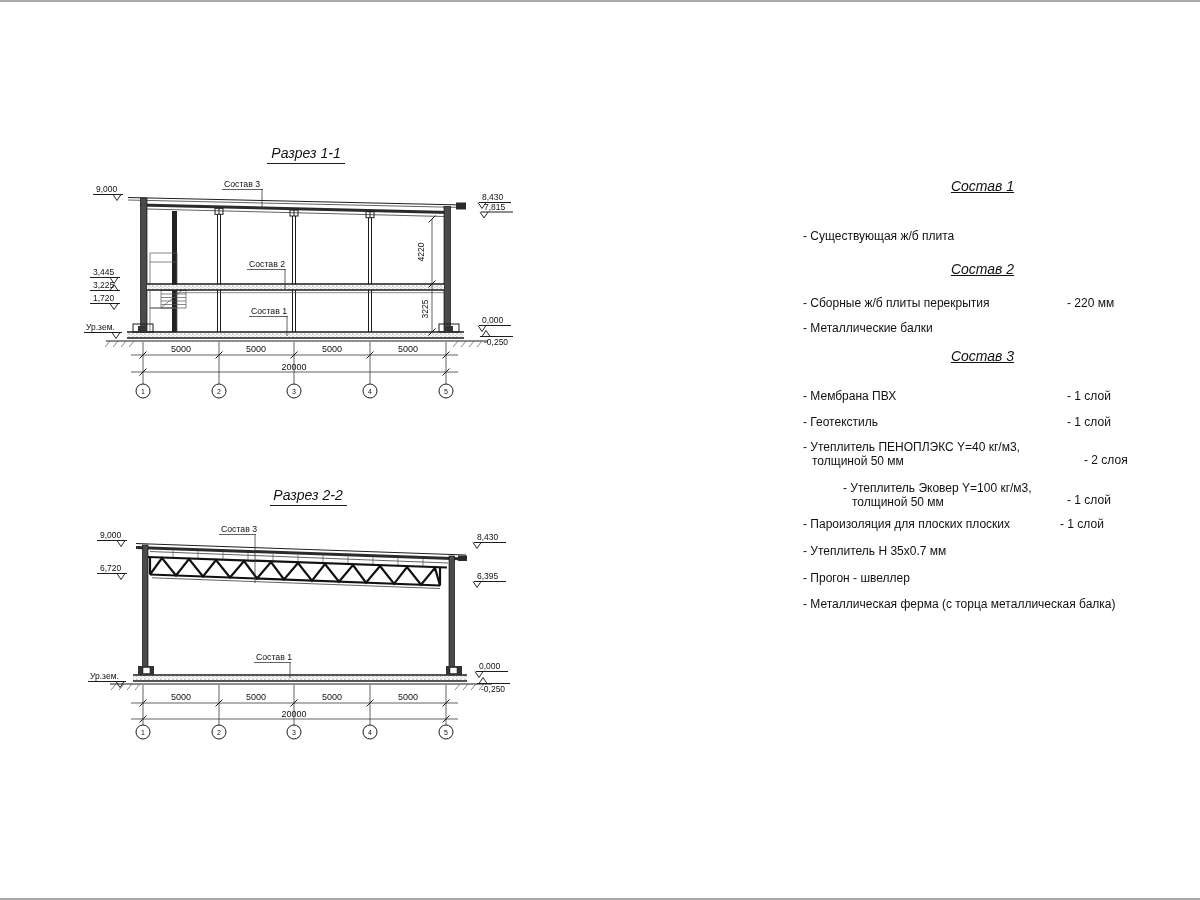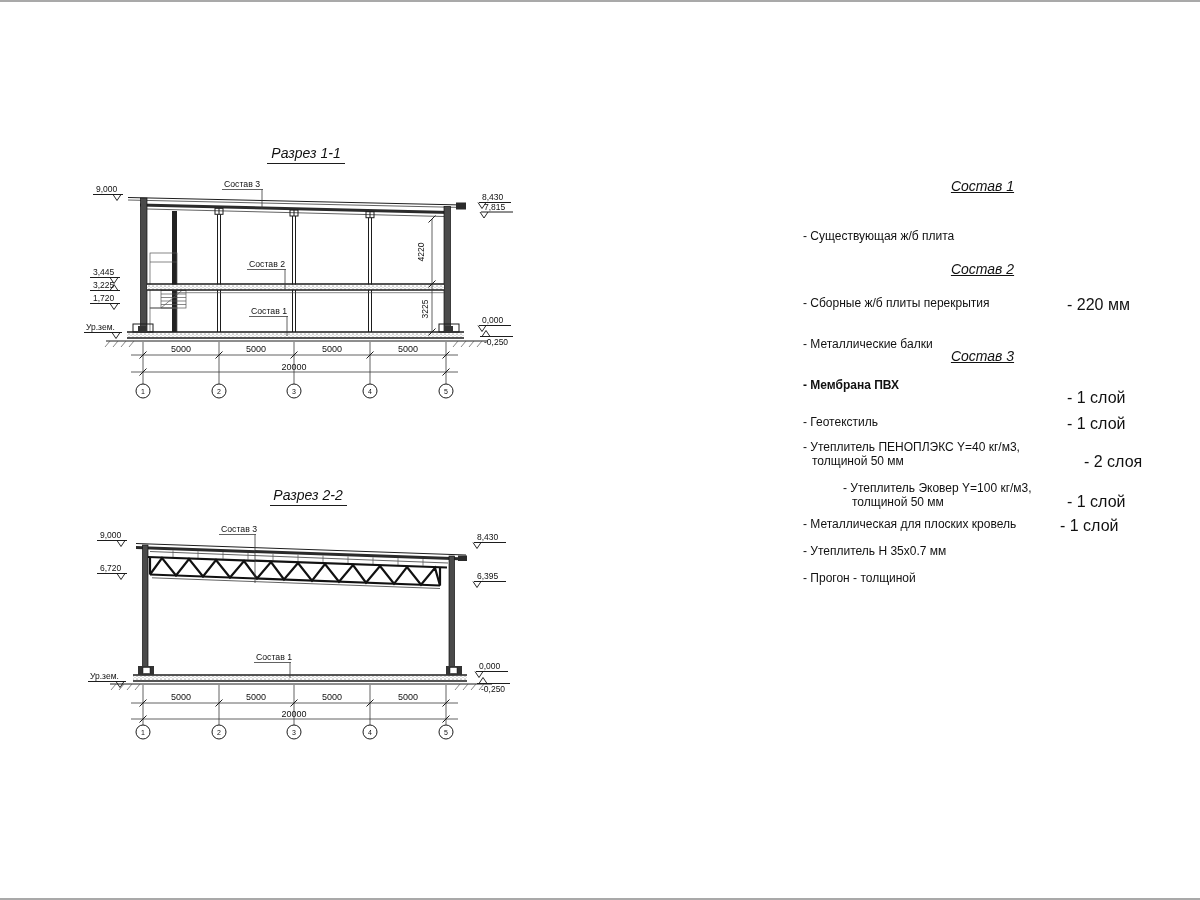--- a/index.html
+++ b/index.html
@@ -25,21 +25,21 @@
   .wall{fill:#4a4a4a;stroke:#111;stroke-width:0.7;}
   .tri{stroke:#111;stroke-width:0.9;fill:none;}
   
   .specs{position:absolute;left:790px;top:0;width:385px;height:900px;}
   .spec-h{
     position:absolute;left:0;width:100%;text-align:center;
     font-size:14px;font-style:italic;text-decoration:underline;
   }
   .spec-row{position:absolute;left:13px;font-size:12px;line-height:14px;}
   .spec-row .nm2{display:block;padding-left:9px;}
-  .spec-qty{position:absolute;font-size:16px;}
+  .spec-qty{position:absolute;font-size:12px;}
 </style>
 </head>
 <body>
 
 <div class="edge top"></div>
 <div class="edge bottom"></div>
 
 <svg style="left:60px;top:130px;" width="480" height="290" viewBox="60 130 480 290">
   <defs>
     <pattern id="stip" width="4" height="3" patternUnits="userSpaceOnUse">
@@ -362,27 +362,27 @@
   <div class="spec-h" style="top:178px;">Состав 1</div>
   <div class="spec-row" style="top:217px;margin-top:12px;">
     <span class="nm">- Существующая ж/б плита</span>
   </div>
 
   <div class="spec-h" style="top:261px;">Состав 2</div>
   <div class="spec-row" style="top:296px;">
     <span class="nm">- Сборные ж/б плиты перекрытия</span>
   </div>
   <span class="spec-qty" style="top:296px;left:277px;">- 220 мм</span>
-  <div class="spec-row" style="top:321px;margin-top:16px;">
+  <div class="spec-row" style="top:321px;">
     <span class="nm">- Металлические балки</span>
   </div>
 
   <div class="spec-h" style="top:348px;">Состав 3</div>
 
-  <div class="spec-row" style="top:378px;font-weight:bold;">
+  <div class="spec-row" style="top:389px;">
     <span class="nm">- Мембрана ПВХ</span>
   </div>
   <span class="spec-qty" style="top:389px;left:277px;">- 1 слой</span>
 
   <div class="spec-row" style="top:415px;text-align:right;">
     <span class="nm">- Геотекстиль</span>
   </div>
   <span class="spec-qty" style="top:415px;left:277px;">- 1 слой</span>
 
   <div class="spec-row" style="top:440px;">
@@ -391,23 +391,26 @@
   </div>
   <span class="spec-qty" style="top:453px;left:294px;">- 2 слоя</span>
 
   <div class="spec-row" style="top:481px;margin-left:40px;">
     <span class="nm">- Утеплитель Эковер Y=100 кг/м3,</span>
     <span class="nm2">толщиной 50 мм</span>
   </div>
   <span class="spec-qty" style="top:493px;left:277px;">- 1 слой</span>
 
   <div class="spec-row" style="top:517px;">
-    <span class="nm">- Металлическая для плоских кровель</span>
+    <span class="nm">- Пароизоляция для плоских плоских</span>
   </div>
   <span class="spec-qty" style="top:517px;left:270px;">- 1 слой</span>
 
   <div class="spec-row" style="top:544px;">
     <span class="nm">- Утеплитель Н 35х0.7 мм</span>
   </div>
   <div class="spec-row" style="top:571px;">
-    <span class="nm">- Прогон - толщиной</span>
+    <span class="nm">- Прогон - швеллер</span>
+  </div>
+  <div class="spec-row" style="top:597px;">
+    <span class="nm">- Металлическая ферма (с торца металлическая балка)</span>
   </div>
 </div>
 
 </body></html>

